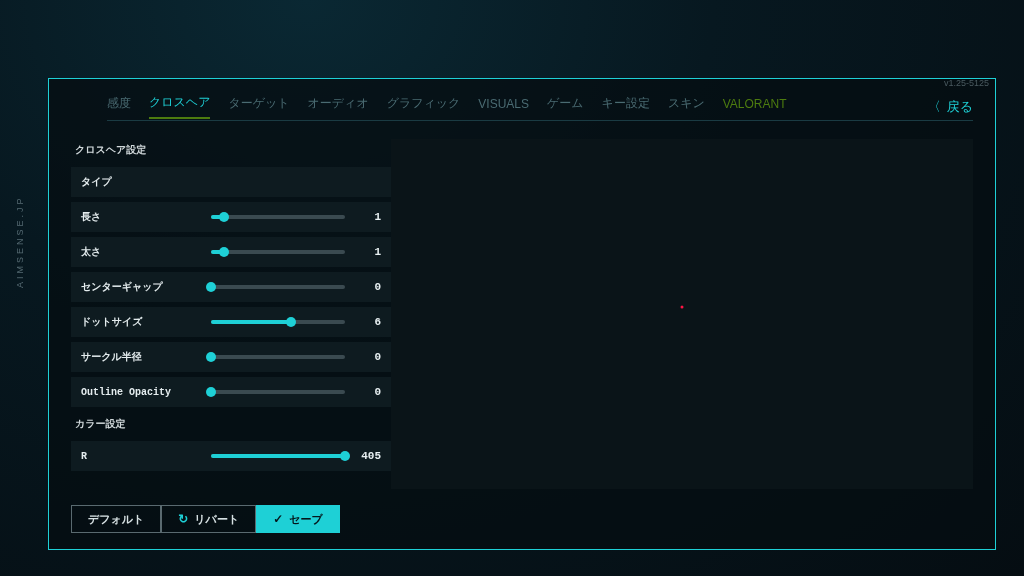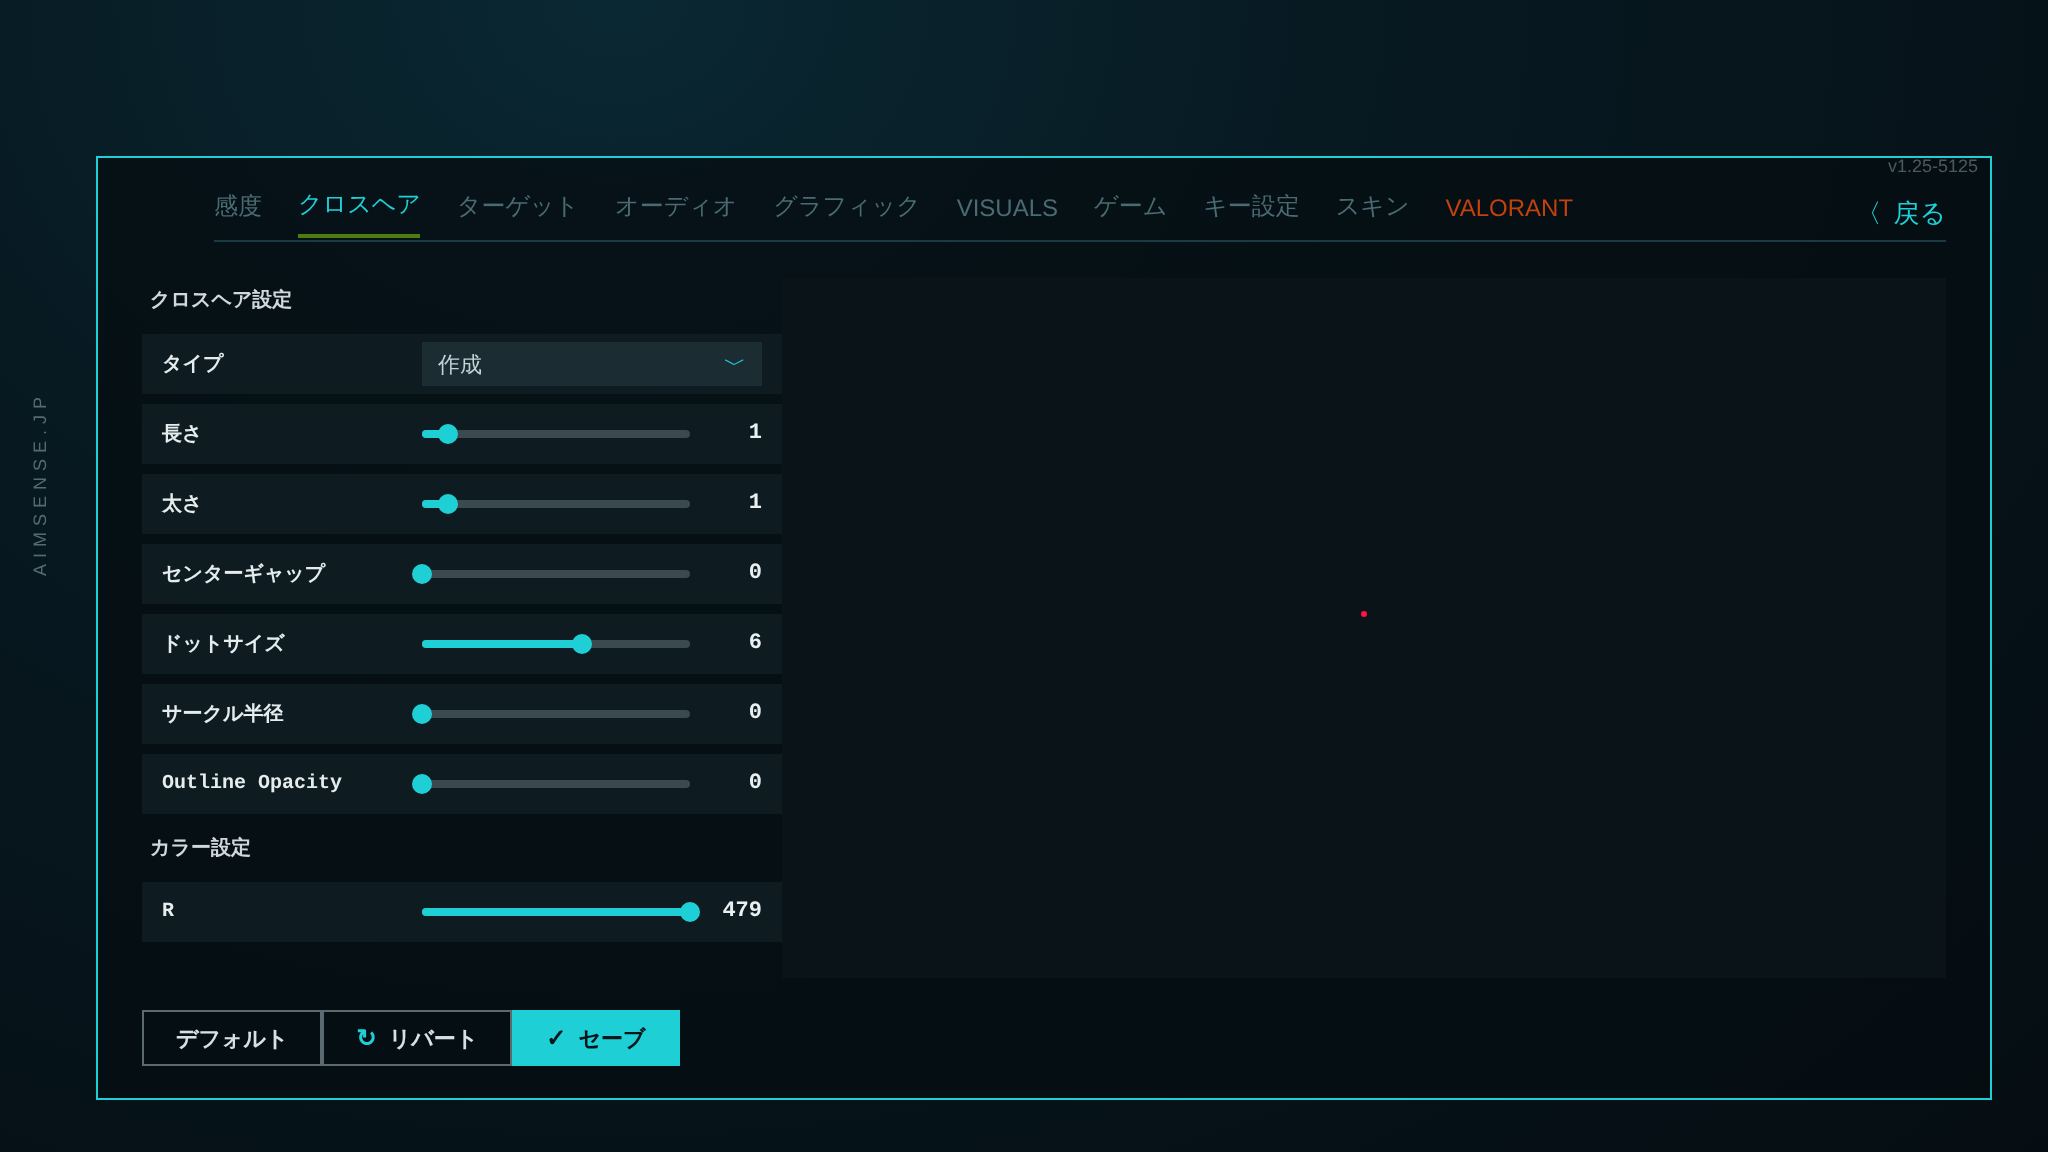--- a/index.html
+++ b/index.html
@@ -46,21 +46,21 @@
   }
   .tab {
     font-size: 12px;
     color: #1ed0d6;
     padding-bottom: 6px;
     cursor: pointer;
     white-space: nowrap;
   }
   .tab.active { border-bottom: 2px solid #4d7c0f; }
   .tab.muted { color: #4a6b72; }
-  .tab.highlight { color: #c2410c; }
+  .tab.highlight { color: #4d7c0f; }
   .back {
     margin-left: auto;
     display: flex;
     align-items: center;
     gap: 6px;
     color: #1ed0d6;
     font-size: 13px;
     cursor: pointer;
   }
   .body-row {
@@ -215,24 +215,20 @@
       <span>戻る</span>
     </div>
   </div>
 
   <div class="body-row">
     <div class="settings-col">
       <div class="section-title">クロスヘア設定</div>
 
       <div class="row">
         <div class="row-label">タイプ</div>
-        <div class="select-box">
-          <span>作成</span>
-          <span class="chev">﹀</span>
-        </div>
       </div>
 
       <div id="sliders-host">
           <div class="row">
             <div class="row-label">長さ</div>
             <div class="slider-wrap">
               <div class="slider">
                 <div class="slider-fill" style="width:10%"></div>
                 <div class="slider-knob" style="left:10%"></div>
               </div>
@@ -294,21 +290,21 @@
       <div class="section-title" style="margin-top:10px">カラー設定</div>
 
       <div id="color-sliders-host">
           <div class="row">
             <div class="row-label">R</div>
             <div class="slider-wrap">
               <div class="slider">
                 <div class="slider-fill" style="width:100%"></div>
                 <div class="slider-knob" style="left:100%"></div>
               </div>
-              <div class="slider-val">479</div>
+              <div class="slider-val">405</div>
             </div>
           </div>
         </div>
 
     </div>
 
     <div class="preview-col">
       <div class="crosshair-dot"></div>
     </div>
   </div>

